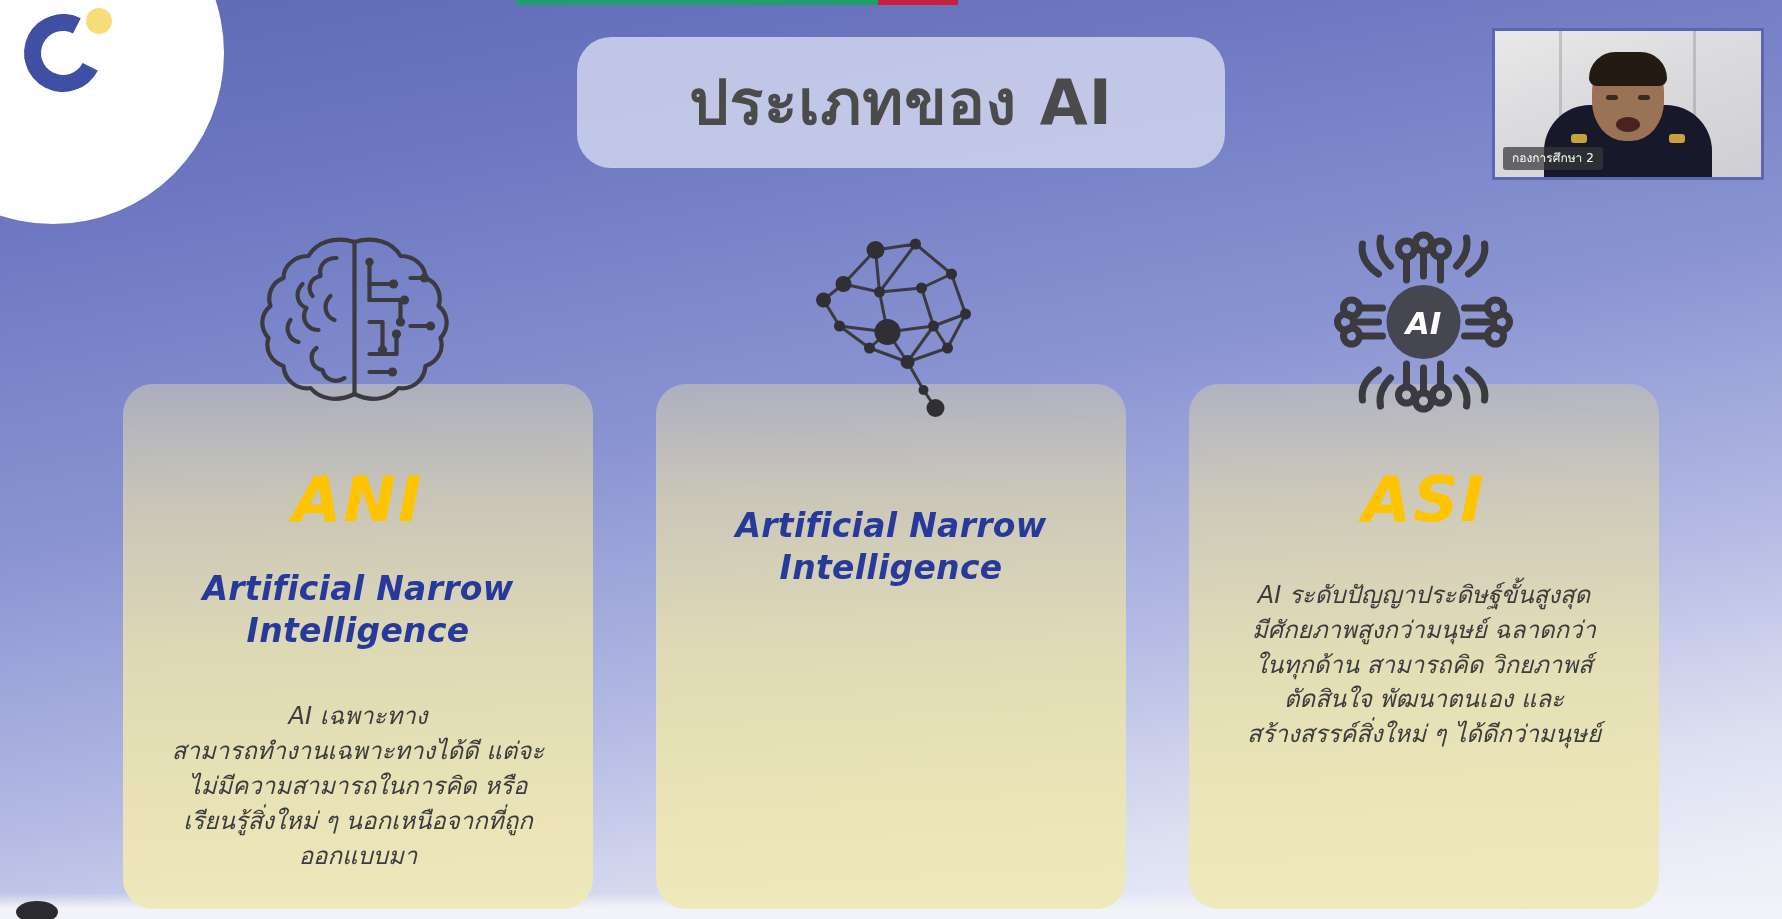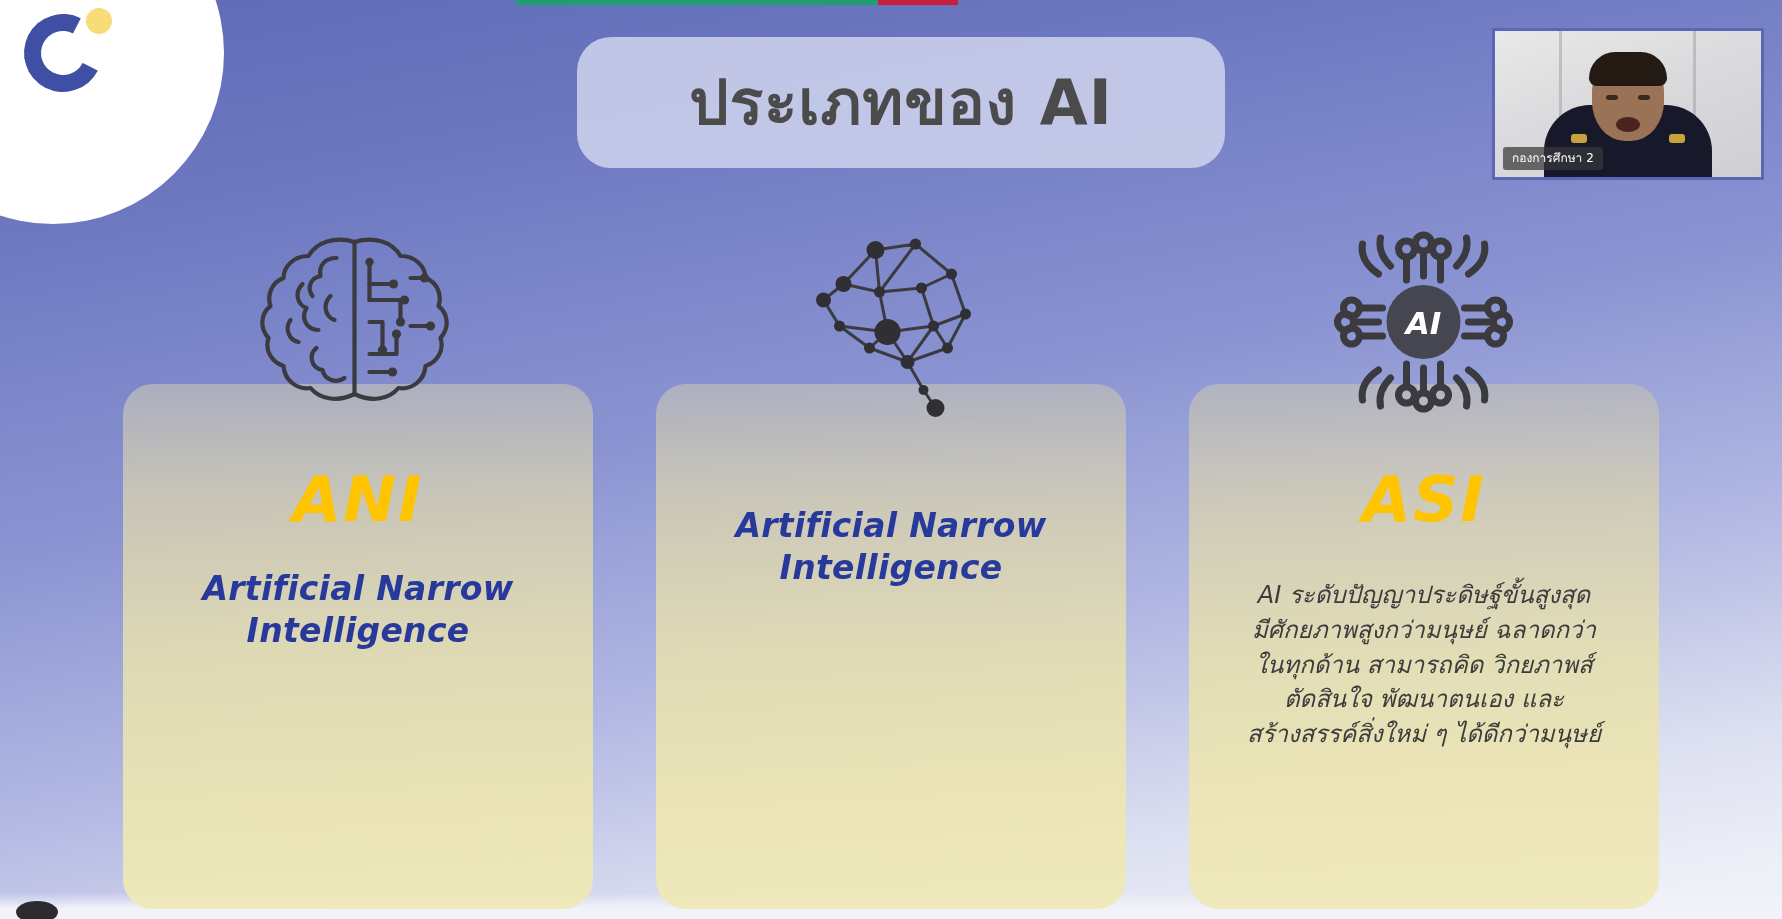--- a/index.html
+++ b/index.html
@@ -249,20 +249,25 @@
           <circle cx="146" cy="112" r="4.6" fill="#3a3a3f" stroke="none"></circle>
           <circle cx="142" cy="150" r="4.6" fill="#3a3a3f" stroke="none"></circle>
           <circle cx="174" cy="56" r="4.6" fill="#3a3a3f" stroke="none"></circle>
           <circle cx="180" cy="104" r="4.6" fill="#3a3a3f" stroke="none"></circle>
           <circle cx="119" cy="40" r="4.2" fill="#3a3a3f" stroke="none"></circle>
         </svg>
       </div>
       <div class="card-abbr">ANI</div>
       <div class="card-title">Artificial Narrow
 Intelligence</div>
+      <div class="card-body">AI เฉพาะทาง
+สามารถทำงานเฉพาะทางได้ดี แต่จะ
+ไม่มีความสามารถในการคิด หรือ
+เรียนรู้สิ่งใหม่ ๆ นอกเหนือจากที่ถูก
+ออกแบบมา</div>
     </div>
 
     <div class="card">
       <div class="card-icon">
         <svg viewBox="0 0 215 200" fill="none" stroke="#3a3a3f" stroke-width="3" stroke-linecap="round" stroke-linejoin="round">
           <g>
             <path d="M60 62 L92 28 M92 28 L132 22 M132 22 L168 52 M168 52 L182 92
                      M182 92 L164 126 M164 126 L124 140 M124 140 L86 126 M86 126 L56 104
                      M56 104 L40 78 M40 78 L60 62
                      M92 28 L96 70 M96 70 L60 62 M96 70 L132 22 M96 70 L138 66

